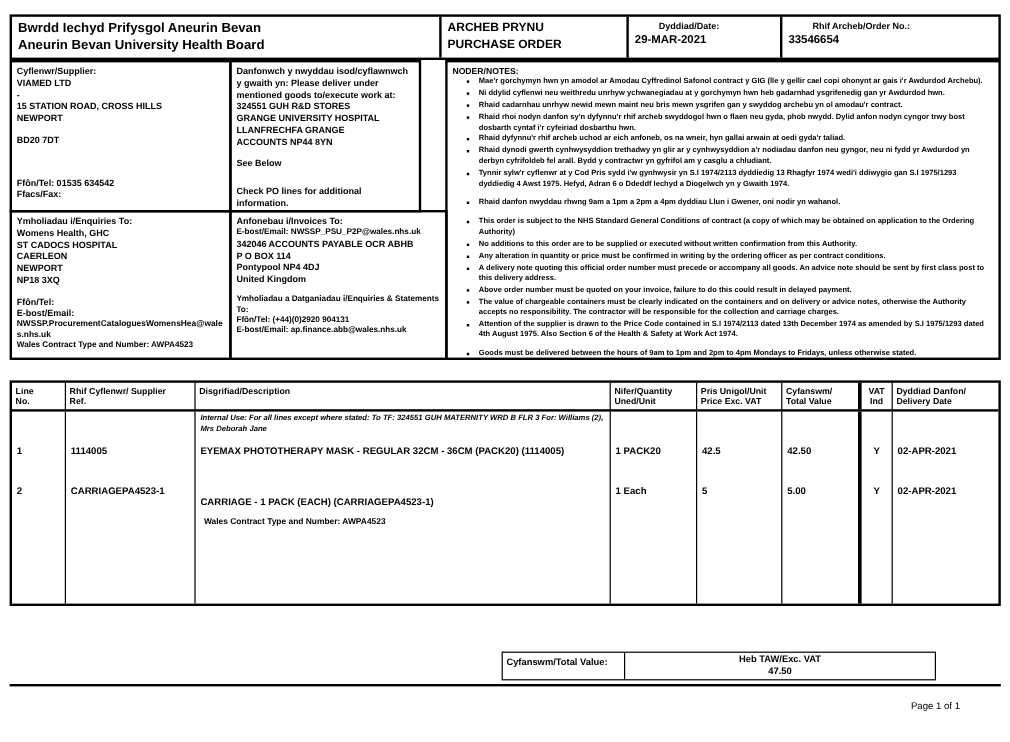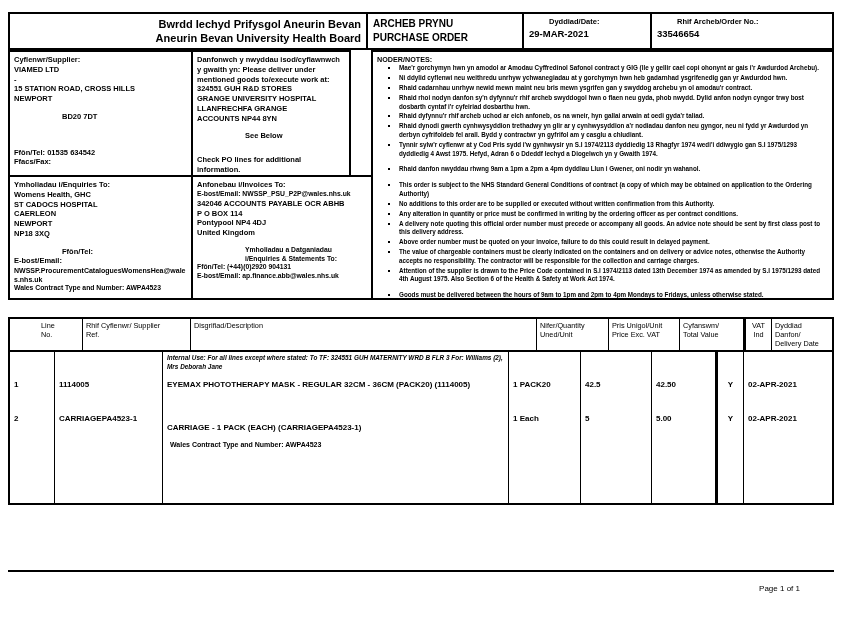--- a/index.html
+++ b/index.html
@@ -3,50 +3,50 @@
 <meta charset="utf-8">
 <style>
   * { box-sizing: border-box; }
   html,body { margin:0; padding:0; background:#fff; }
   body { font-family:"Liberation Sans", sans-serif; color:#000; }
   .page { position:relative; width:842px; height:618px; background:#fff; overflow:hidden; }
 
   
   .hdr { position:absolute; left:8px; top:12px; width:826px; height:38px; display:flex; border:2px solid #000; }
   .hdr > div { padding:3px 5px; border-left:2px solid #000; }
-  .hdr > div:first-child { border-left:none;text-align:right; }
+  .hdr > div:first-child { border-left:none; }
   .hdr-org { width:356px; font-weight:bold; font-size:11px; line-height:1.3; }
   .hdr-title { width:156px; font-weight:bold; font-size:10px; line-height:1.35; }
   .hdr-date { width:128px; }
   .hdr-order { flex:1; }
   .lbl-sm { font-size:7.5px; font-weight:bold;margin-left:20px; }
   .val-md { font-size:9.5px; font-weight:bold; margin-top:2px; }
 
   
   .box { position:absolute; border:2px solid #000; padding:3px 4px; font-size:7.5px; font-weight:bold; line-height:1.3; }
   .box-supplier  { left:8px;   top:50px;  width:185px; height:127px; }
   .box-deliver   { left:191px; top:50px;  width:160px; height:127px; }
   .box-notes     { left:371px; top:50px;  width:463px; height:250px; }
   .box-enquiries { left:8px;   top:175px; width:185px; height:125px; }
   .box-invoices  { left:191px; top:175px; width:182px; height:125px; }
   .line { min-height:9px; }
-  .gap-sm { margin-top:8px;margin-left:48px; }
+  .gap-sm { margin-top:8px; }
   .gap-md { margin-top:14px; }
   .email-wrap { word-break:break-all; font-size:7px; }
   .small-line { font-size:6.8px; }
 
   
   .notes-title { font-size:7.2px; font-weight:bold; margin-bottom:0; }
   .notes-list { margin:0; padding-left:22px; list-style-type:square; }
   .notes-list li { font-size:6.3px; font-weight:bold; line-height:1.4; margin-bottom:1px; }
   .notes-list li.gap { margin-top:7px; }
 
   
   .po-table { position:absolute; left:8px; top:317px; width:826px; height:188px; border:2px solid #000; display:flex; flex-direction:column; }
-  .t-head { display:flex; border-bottom:2px solid #000; font-weight:normal; font-size:7.3px; line-height:1.25;padding-left:28px; }
+  .t-head { display:flex; border-bottom:2px solid #000; font-weight:bold; font-size:7.3px; line-height:1.25; }
   .t-body { display:flex; flex:1; font-size:8px; font-weight:bold; }
   .c { border-left:1px solid #000; padding:2px 3px; white-space:pre-line; }
   .c:first-child { border-left:none; }
   .c1{width:44px} .c2{width:108px} .c3{width:346px} .c4{width:72px} .c5{width:71px} .c6{width:64px}
   .c7{width:28px; border-left:3px solid #000; text-align:center;}
   .c8{flex:1}
   .t-body .c { position:relative; padding:0; }
   .cellitem { position:absolute; left:4px; right:3px; }
   .ri-note { top:2px; font-style:italic; font-size:6.4px; line-height:1.35; }
   .r1 { top:28px; } .r2 { top:62px; }
@@ -204,17 +204,24 @@
         <div class="cellitem r1">Y</div>
         <div class="cellitem r2">Y</div>
       </div>
       <div class="c c8">
         <div class="cellitem r1">02-APR-2021</div>
         <div class="cellitem r2">02-APR-2021</div>
       </div>
     </div>
   </div>
 
+  <div class="totals">
+    <div class="totals-label">Cyfanswm/Total Value:</div>
+    <div class="totals-value">
+      <div>Heb TAW/Exc. VAT</div>
+      <div>47.50</div>
+    </div>
+  </div>
 
   <div class="bottom-rule"></div>
   <div class="page-footer">Page 1 of 1</div>
 
 </div>
 
 </body></html>

